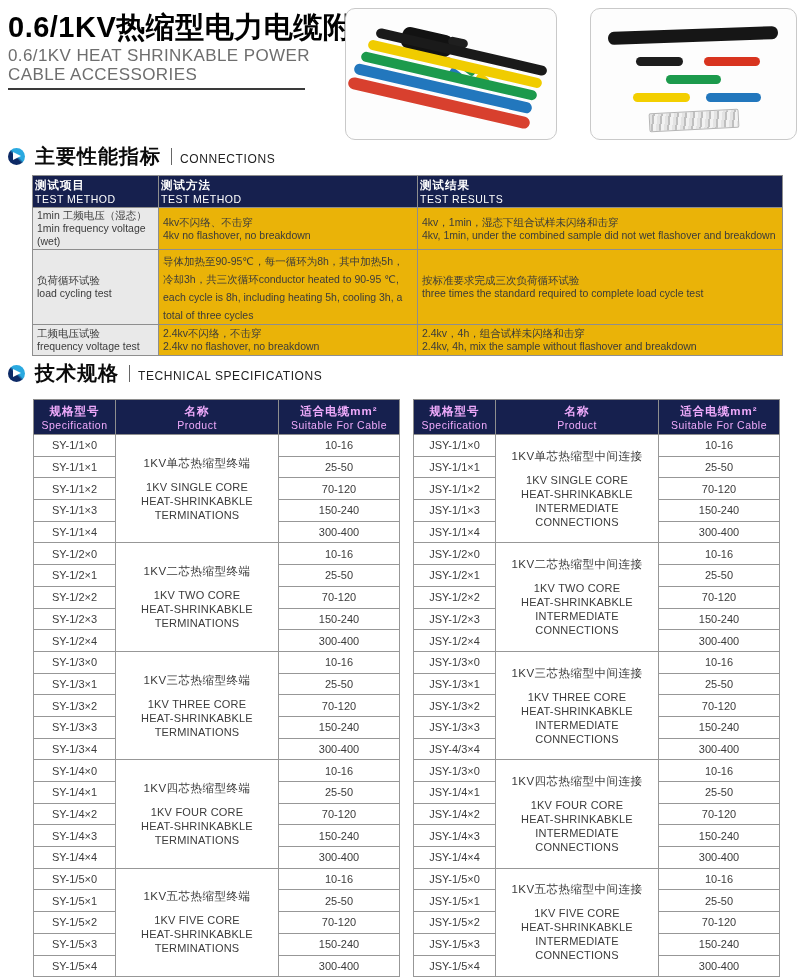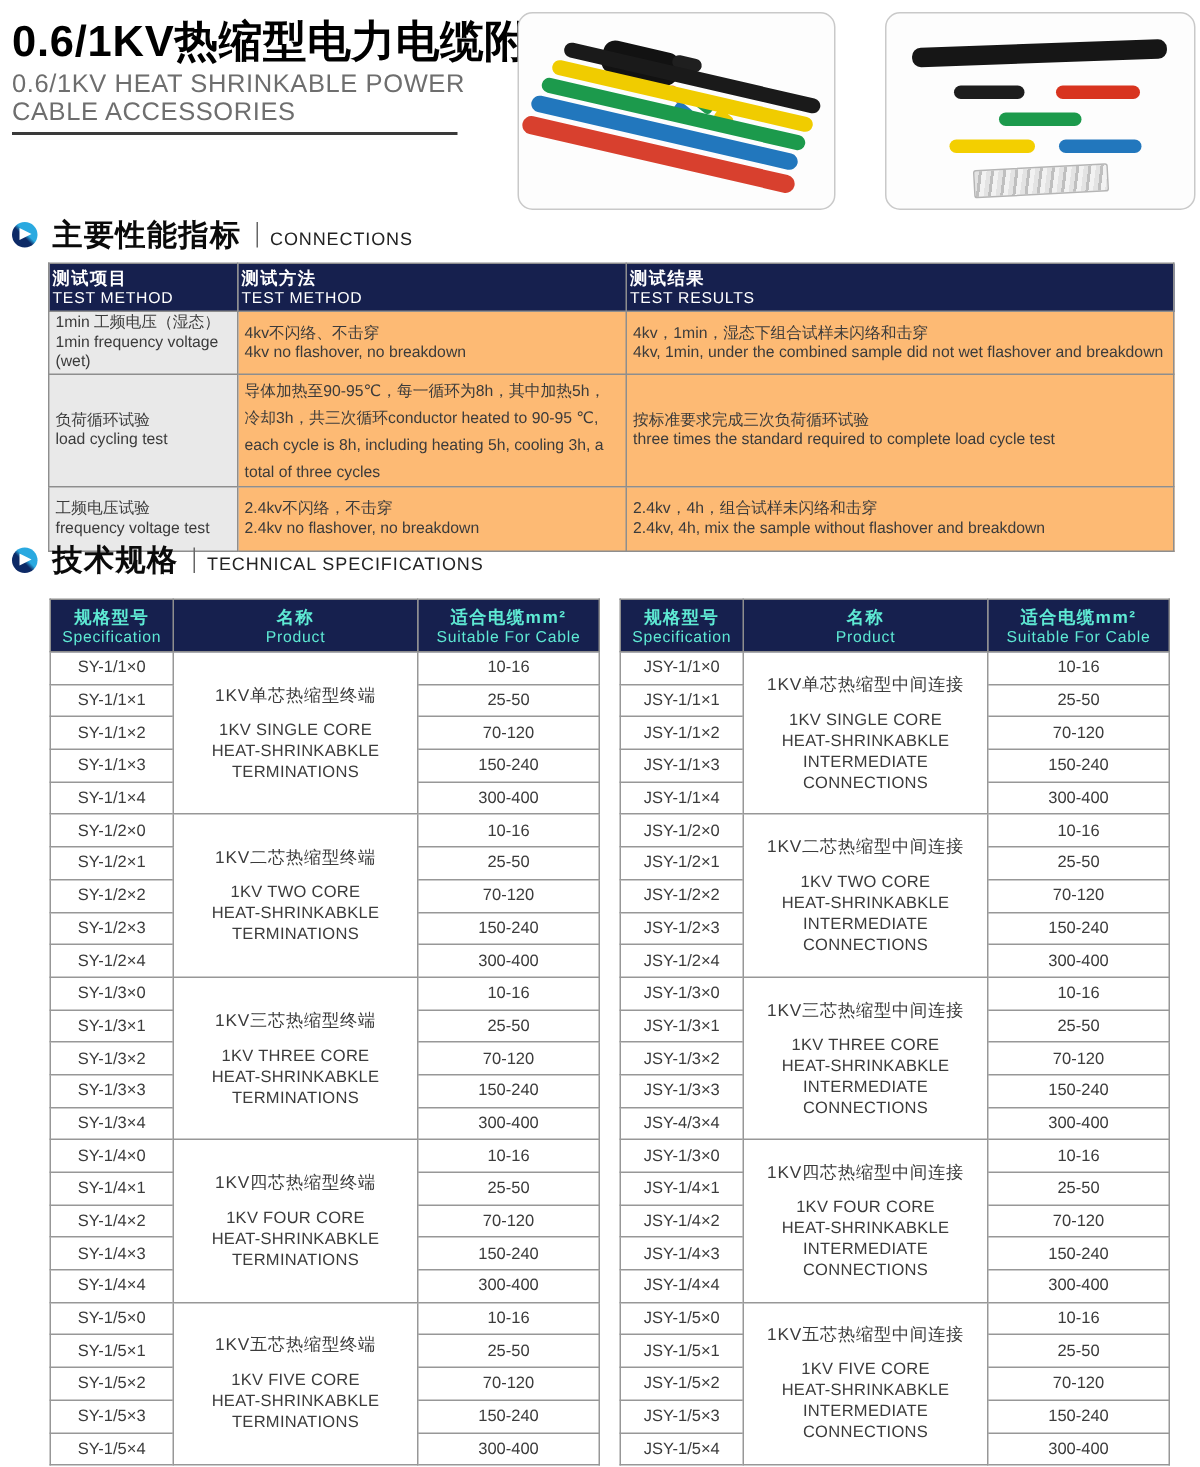--- a/index.html
+++ b/index.html
@@ -28,31 +28,31 @@
   .sec-zh{font-size:20px;font-weight:bold;color:#0a0a0a;margin-left:10px;letter-spacing:1px;}
   .sec-bar{width:1px;height:17px;background:#666;margin:0 8px 0 10px;}
   .sec-en{font-size:12px;color:#222;letter-spacing:.6px;margin-top:5px;}
 
   
   .props-table{position:absolute;left:32px;top:175px;width:750px;border-collapse:collapse;table-layout:fixed;}
   .props-table th,.props-table td{border:1px solid #8e8e8e;text-align:left;vertical-align:middle;padding:1px 4px;}
   .props-table thead th{background:#16204e;color:#fff;height:27px;padding:2px;}
   .hdr-zh{font-size:11.5px;font-weight:bold;letter-spacing:1px;}
   .hdr-en{font-size:10.5px;font-weight:normal;letter-spacing:.5px;}
-  .props-table td{background:#fdba74;color:#3b3b3b;}
+  .props-table td{background:#eab308;color:#3b3b3b;}
   .props-table td.c1{background:#e9e9e9;}
   .cell-zh{font-size:10.5px;line-height:13px;}
   .cell-en{font-size:10.5px;line-height:13px;}
-  .row-h1{height:36px;} .row-h2{height:52px;} .row-h3{height:43px;}
+  .row-h1{height:36px;} .row-h2{height:52px;} .row-h3{height:31px;}
 
   
   .spec-wrap{position:absolute;top:399px;}
   .spec-left{left:33px;} .spec-right{left:413px;}
   .spec-table{border-collapse:collapse;table-layout:fixed;width:366px;}
-  .spec-table th{background:#16204e;color:#5eead4;border:1px solid #8e8e8e;height:34px;padding:0;}
+  .spec-table th{background:#16204e;color:#f0abfc;border:1px solid #8e8e8e;height:34px;padding:0;}
   .spec-table td{border:1px solid #979797;background:#fff;font-size:11px;color:#3b3b3b;
                  text-align:center;vertical-align:middle;height:20.7px;padding:0 2px;}
   .prod-zh{font-size:11.5px;margin-bottom:9px;letter-spacing:.5px;}
   .prod-en{font-size:11px;line-height:14px;letter-spacing:.2px;}
 </style>
 </head>
 <body>
 
 <div class="page">
 

